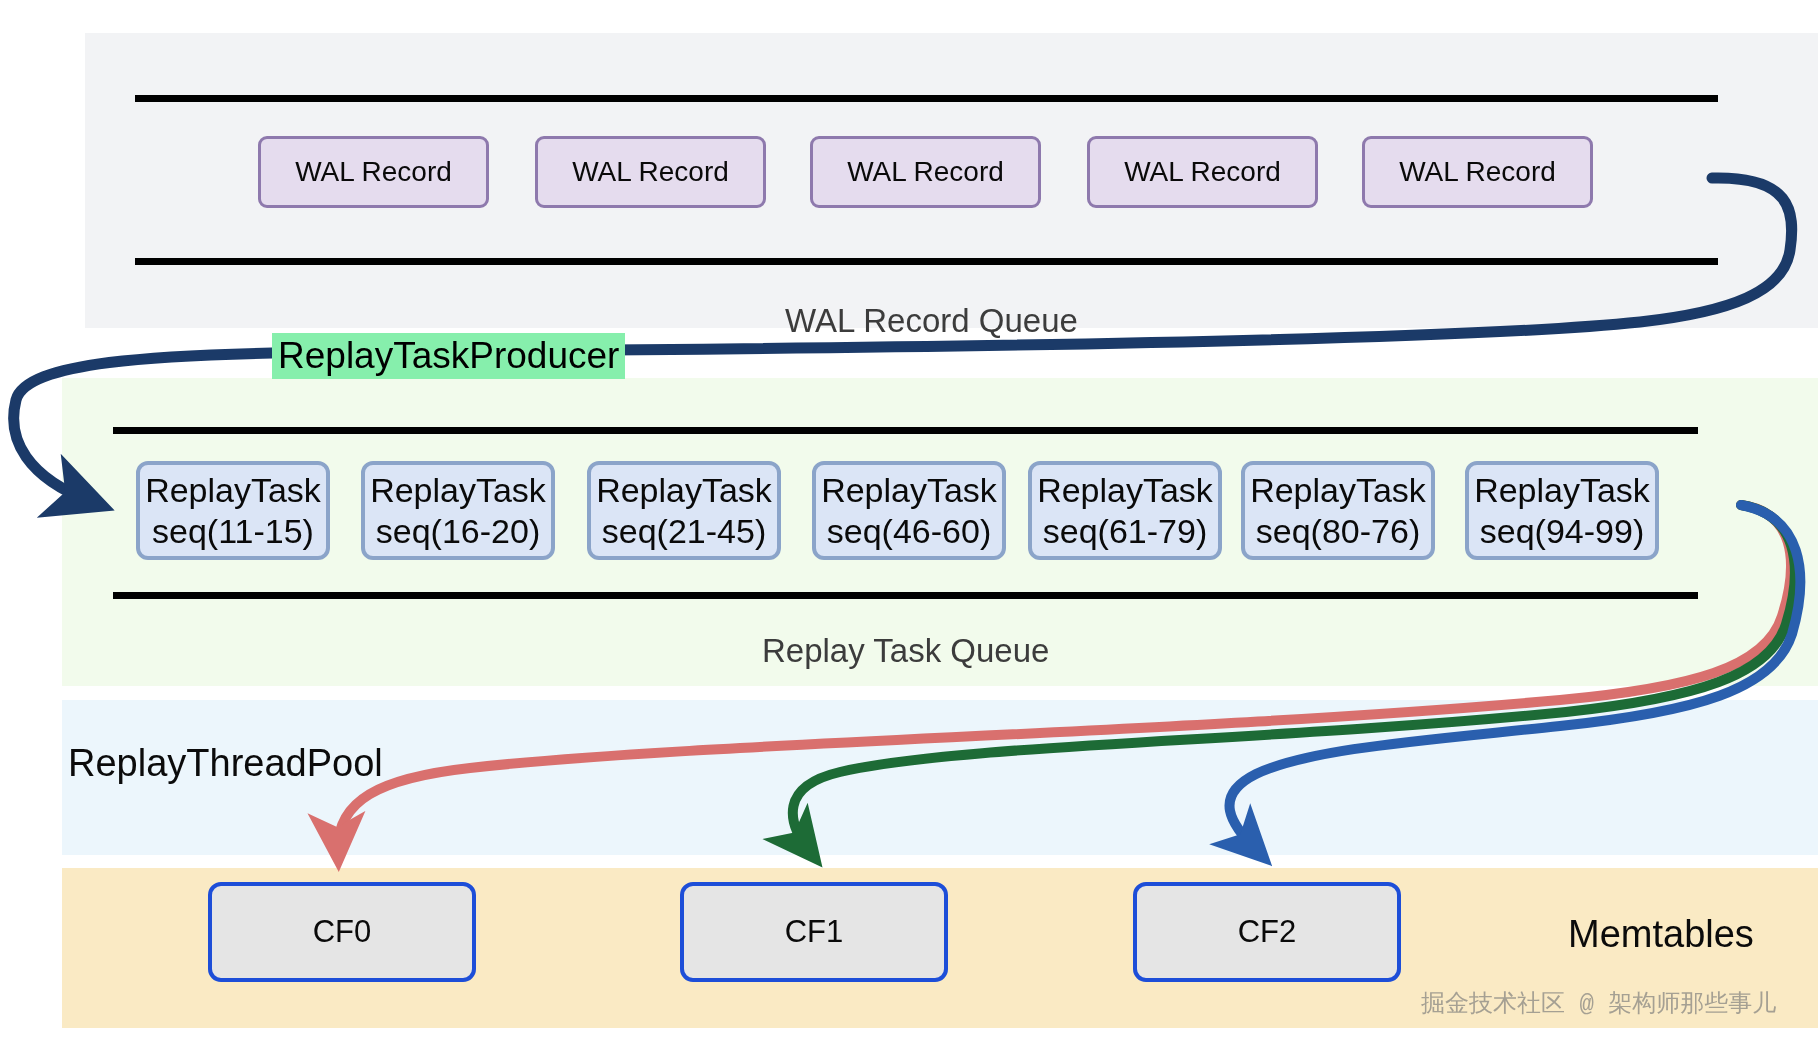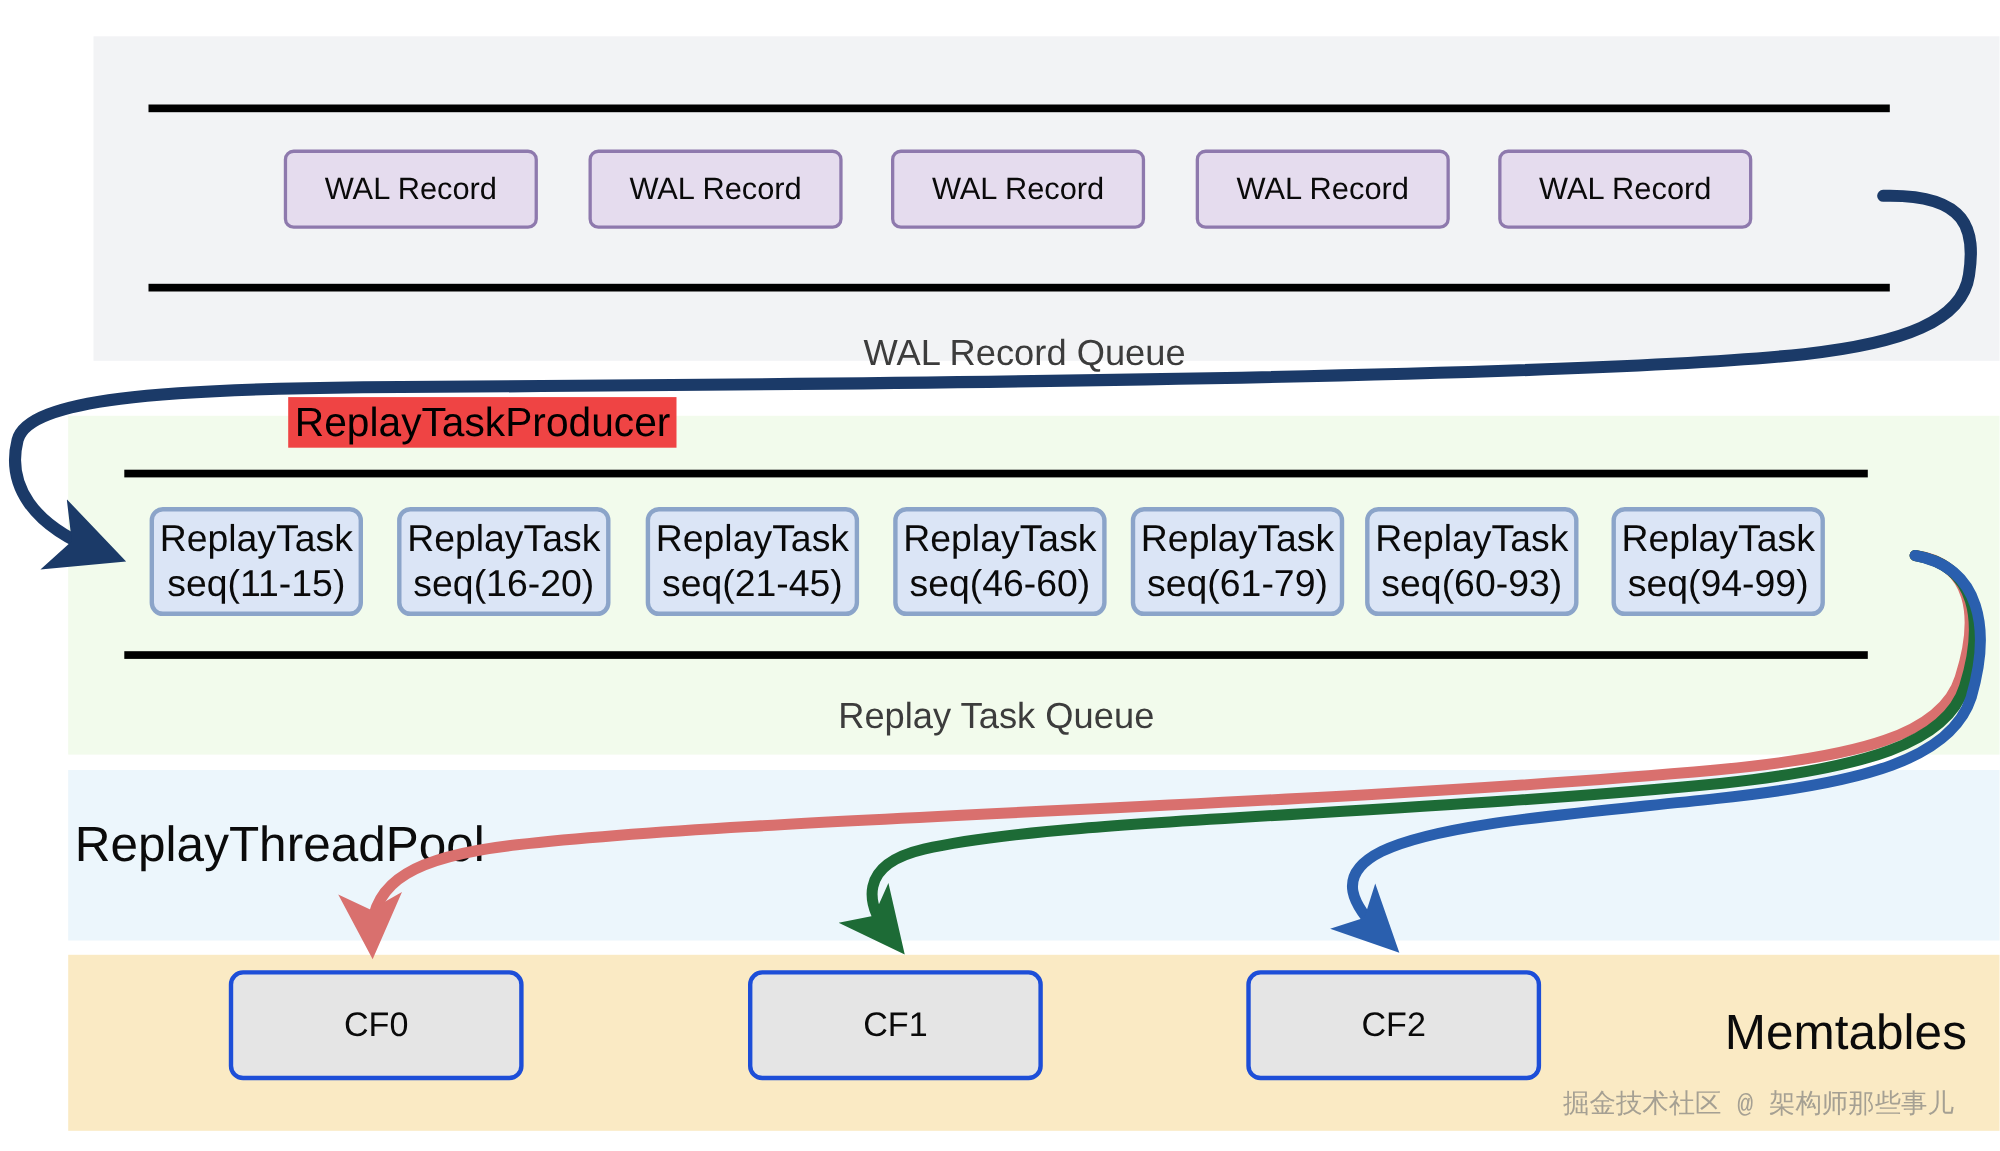--- a/index.html
+++ b/index.html
@@ -54,38 +54,37 @@
     position: absolute;
     font-size: 33px;
     color: #3c3c3c;
     white-space: nowrap;
   }
   #wal-caption { left: 785px; top: 302px; }
   #rt-caption  { left: 762px; top: 632px; }
 
   .big-label {
     position: absolute;
-    font-size: 45px;
+    font-size: 38px;
     color: #0b0b0b;
     white-space: nowrap;
   }
   #threadpool-label { left: 68px; top: 742px; }
   #memtables-label  { left: 1568px; top: 913px; }
 
   
   #producer-label {
     position: absolute;
-    left: 262px; top: 333px;
+    left: 272px; top: 333px;
     font-size: 37px;
     color: #000000;
-    background: #ef4444;
+    background: #86efac;
     padding: 2px 6px;
     white-space: nowrap;
     z-index: 6;
-    margin-top: 28px;
   }
 
   
   .wal-box {
     position: absolute;
     top: 136px;
     width: 231px;
     height: 72px;
     background: #e5dcee;
     border: 3px solid #8e79ad;
@@ -205,21 +204,21 @@
   <div class="rt-box" style="left:812px">
     <span>ReplayTask</span>
     <span>seq(46-60)</span>
   </div>
   <div class="rt-box" style="left:1028px">
     <span>ReplayTask</span>
     <span>seq(61-79)</span>
   </div>
   <div class="rt-box" style="left:1241px">
     <span>ReplayTask</span>
-    <span>seq(60-93)</span>
+    <span>seq(80-76)</span>
   </div>
   <div class="rt-box" style="left:1465px">
     <span>ReplayTask</span>
     <span>seq(94-99)</span>
   </div>
 
   <div class="caption" id="rt-caption">Replay Task Queue</div>
 
   <div id="producer-label">ReplayTaskProducer</div>
   <div class="big-label" id="threadpool-label">ReplayThreadPool</div>

